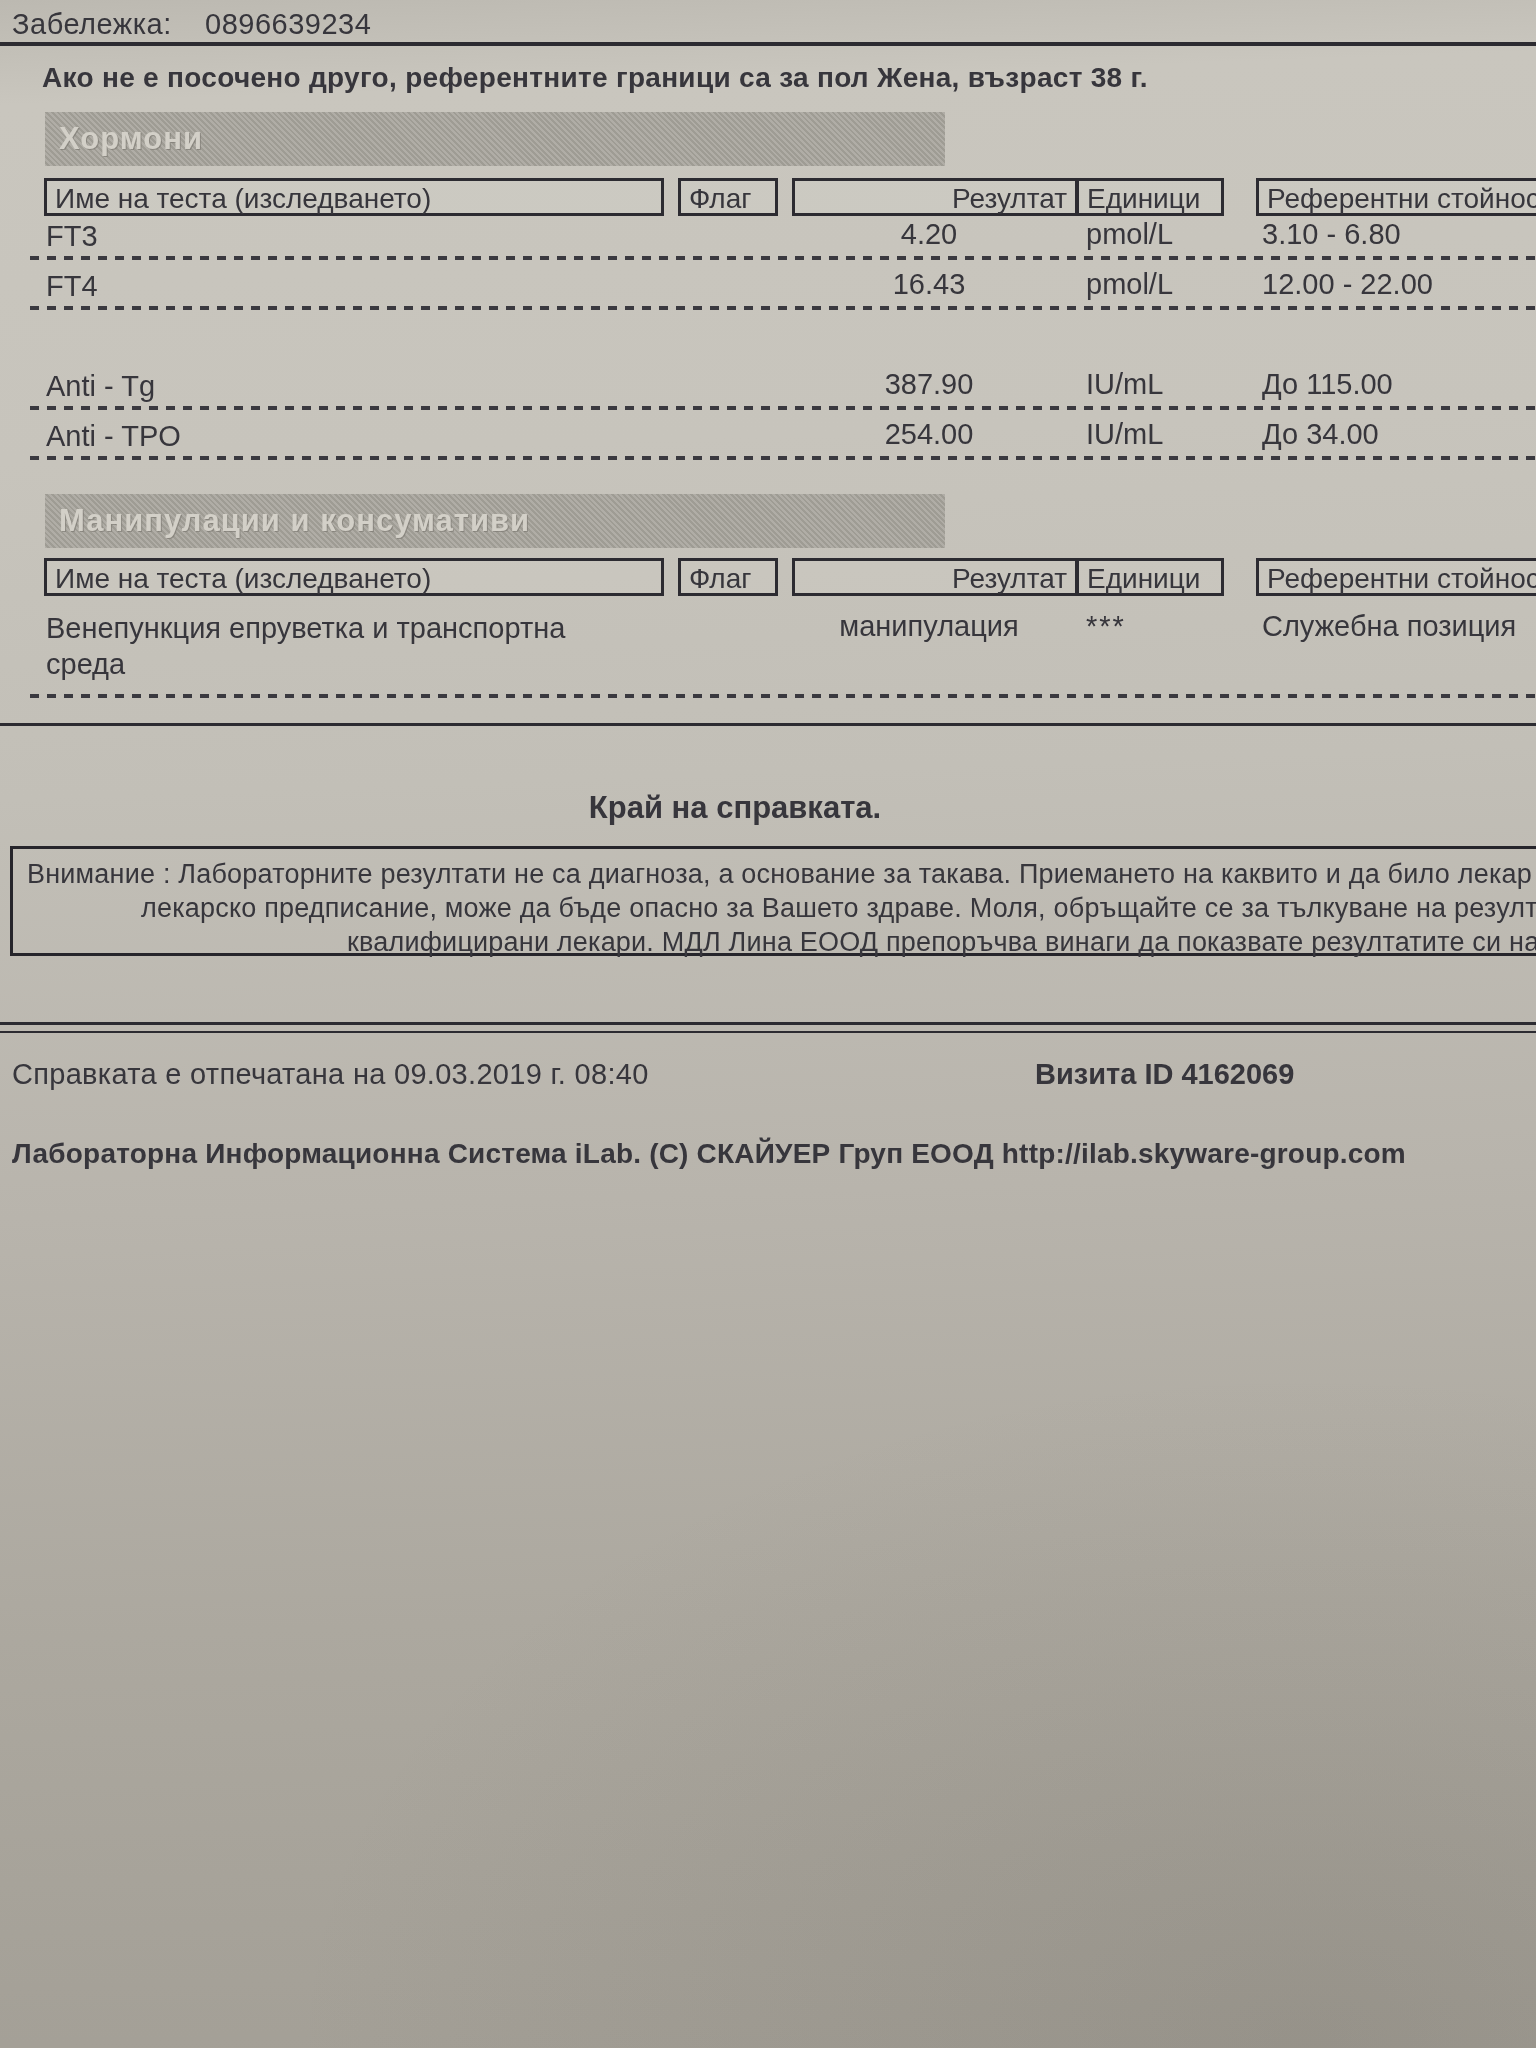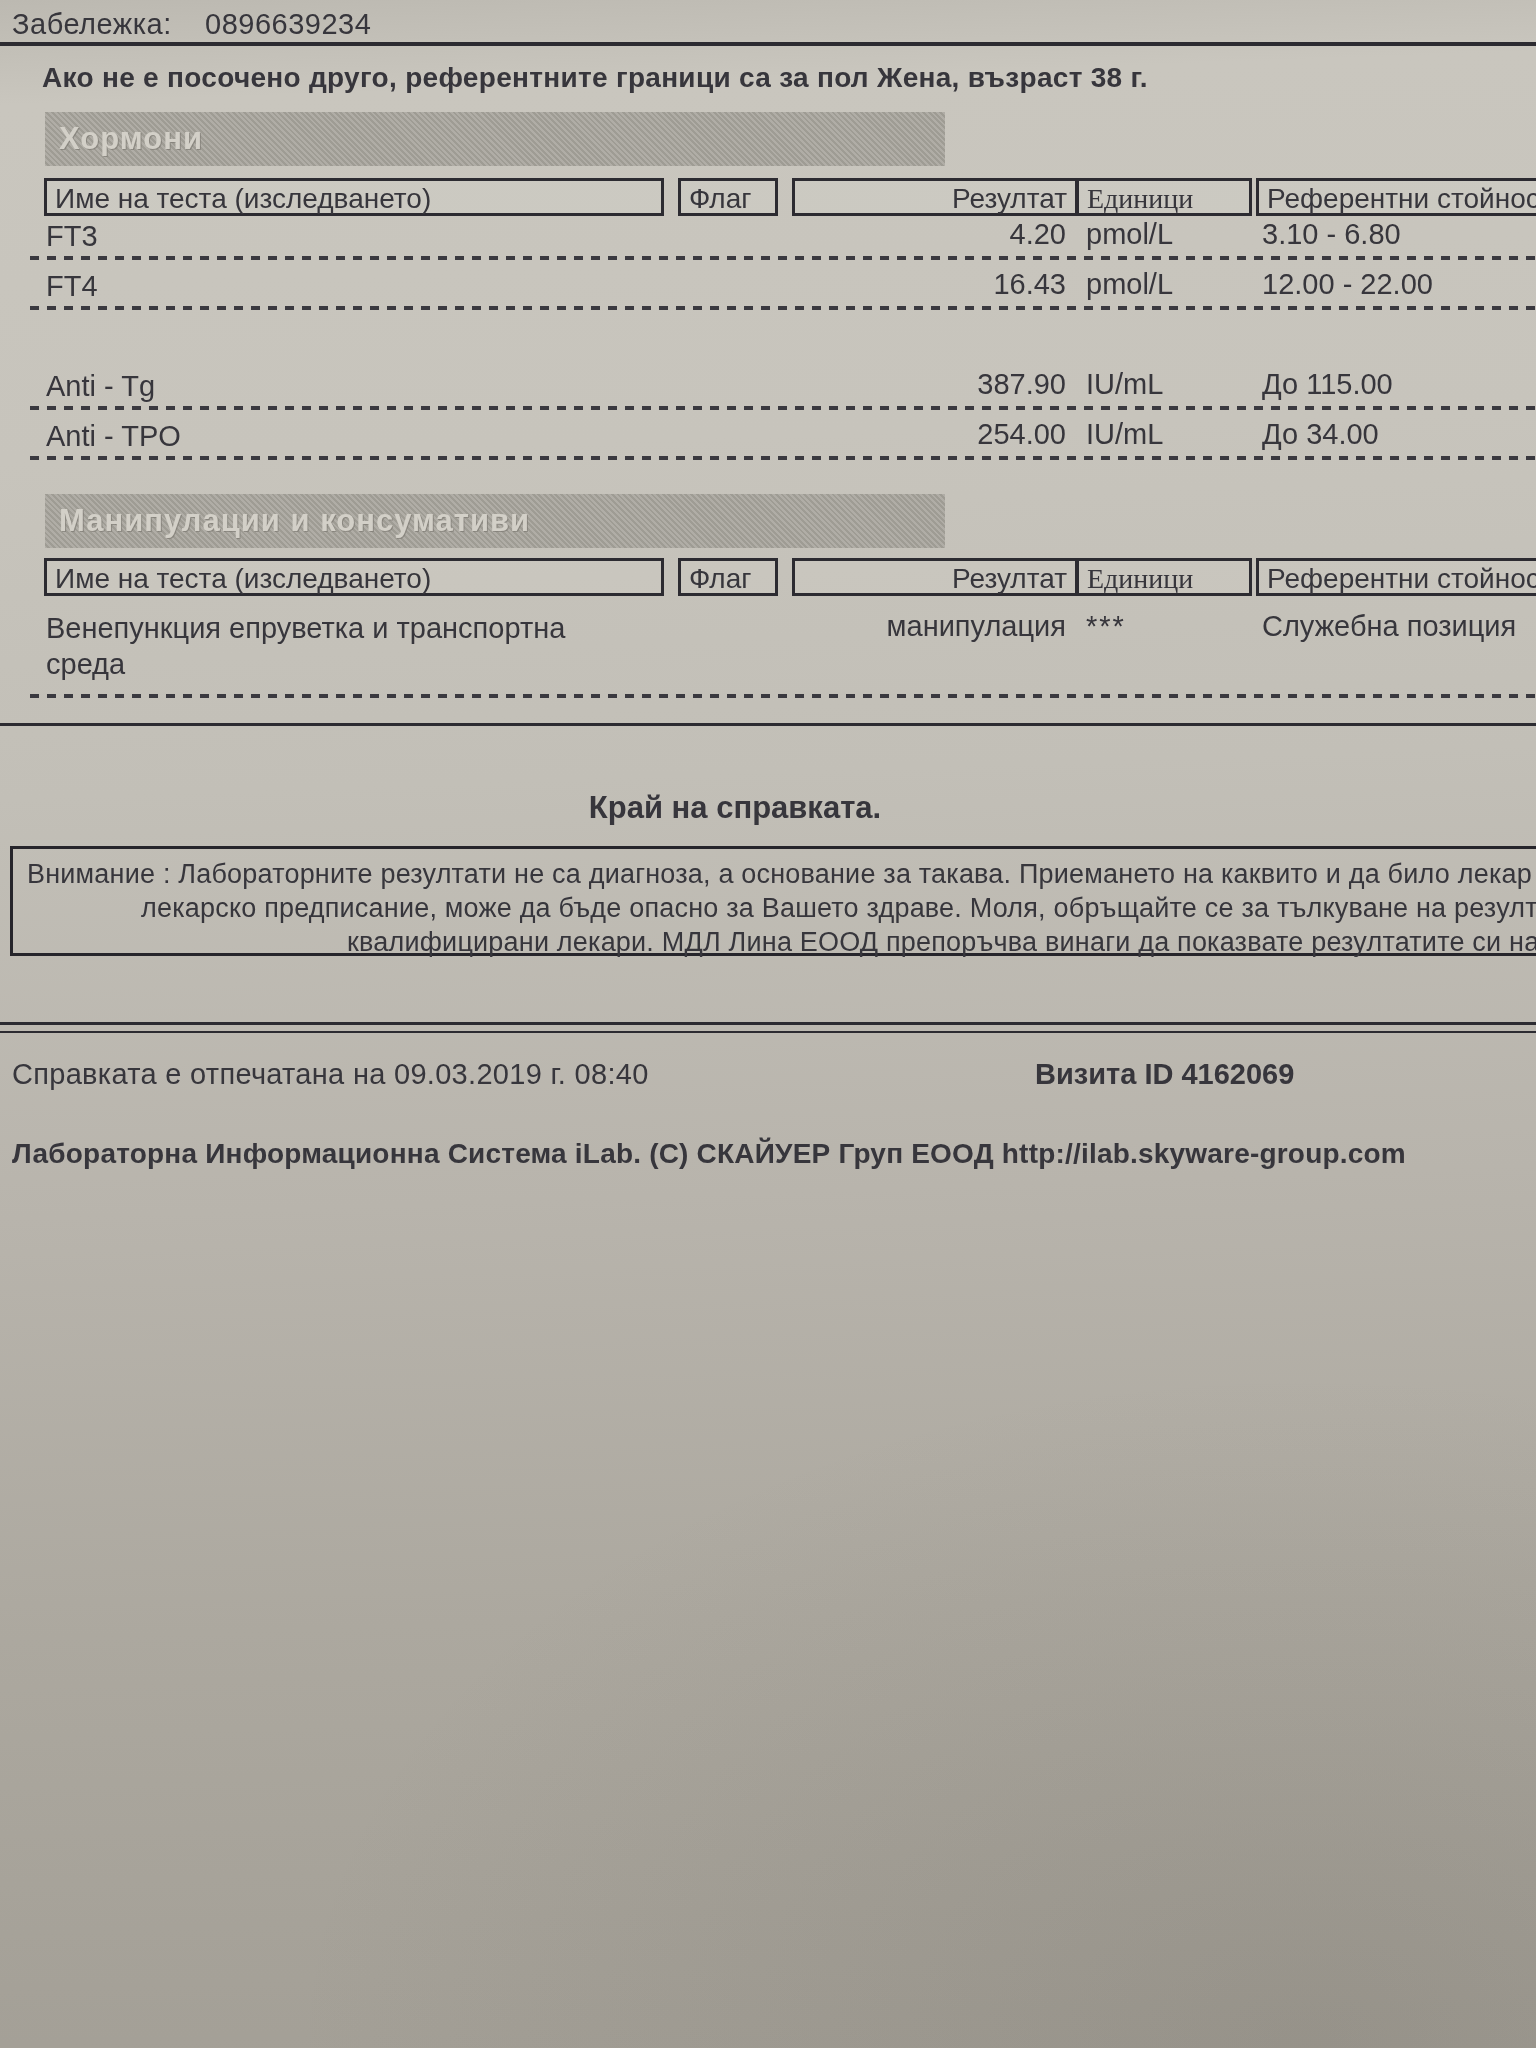--- a/index.html
+++ b/index.html
@@ -38,28 +38,28 @@
   .thead-1{top:176px;}
   .thead-2{top:556px;}
   .hcell{
     position:absolute;top:2px;height:38px;line-height:36px;
     border:3px solid #2c2b31;box-sizing:border-box;
     padding:0 8px;background:rgba(255,255,255,0.07);
   }
   .h-name{left:44px;width:620px;}
   .h-flag{left:678px;width:100px;}
   .h-result{left:792px;width:286px;text-align:right;}
-  .h-units{left:1076px;width:176px;font-family:Liberation Serif, serif;}
+  .h-units{left:1076px;width:148px;}
   .h-ref{left:1256px;width:370px;}
 
   .trow{left:0;width:1536px;height:50px;font-size:29px;}
   .tcell{position:absolute;top:6px;}
   .c-name{left:46px;width:600px;line-height:36px;}
   .c-flag{left:680px;width:96px;}
-  .c-result{left:792px;width:274px;text-align:right;}
+  .c-result{left:792px;width:274px;text-align:center;}
   .c-units{left:1086px;width:160px;}
   .c-ref{left:1262px;width:360px;}
   .dash{
     position:absolute;left:30px;width:1520px;height:4px;bottom:2px;
     background:repeating-linear-gradient(90deg,#3a393f 0 9px,transparent 9px 17px);
   }
   .units-stars{font-size:29px;letter-spacing:2px;}
 
   .rule-mid{top:723px;left:0;width:1536px;height:3px;background:#2c2b31;}
 

